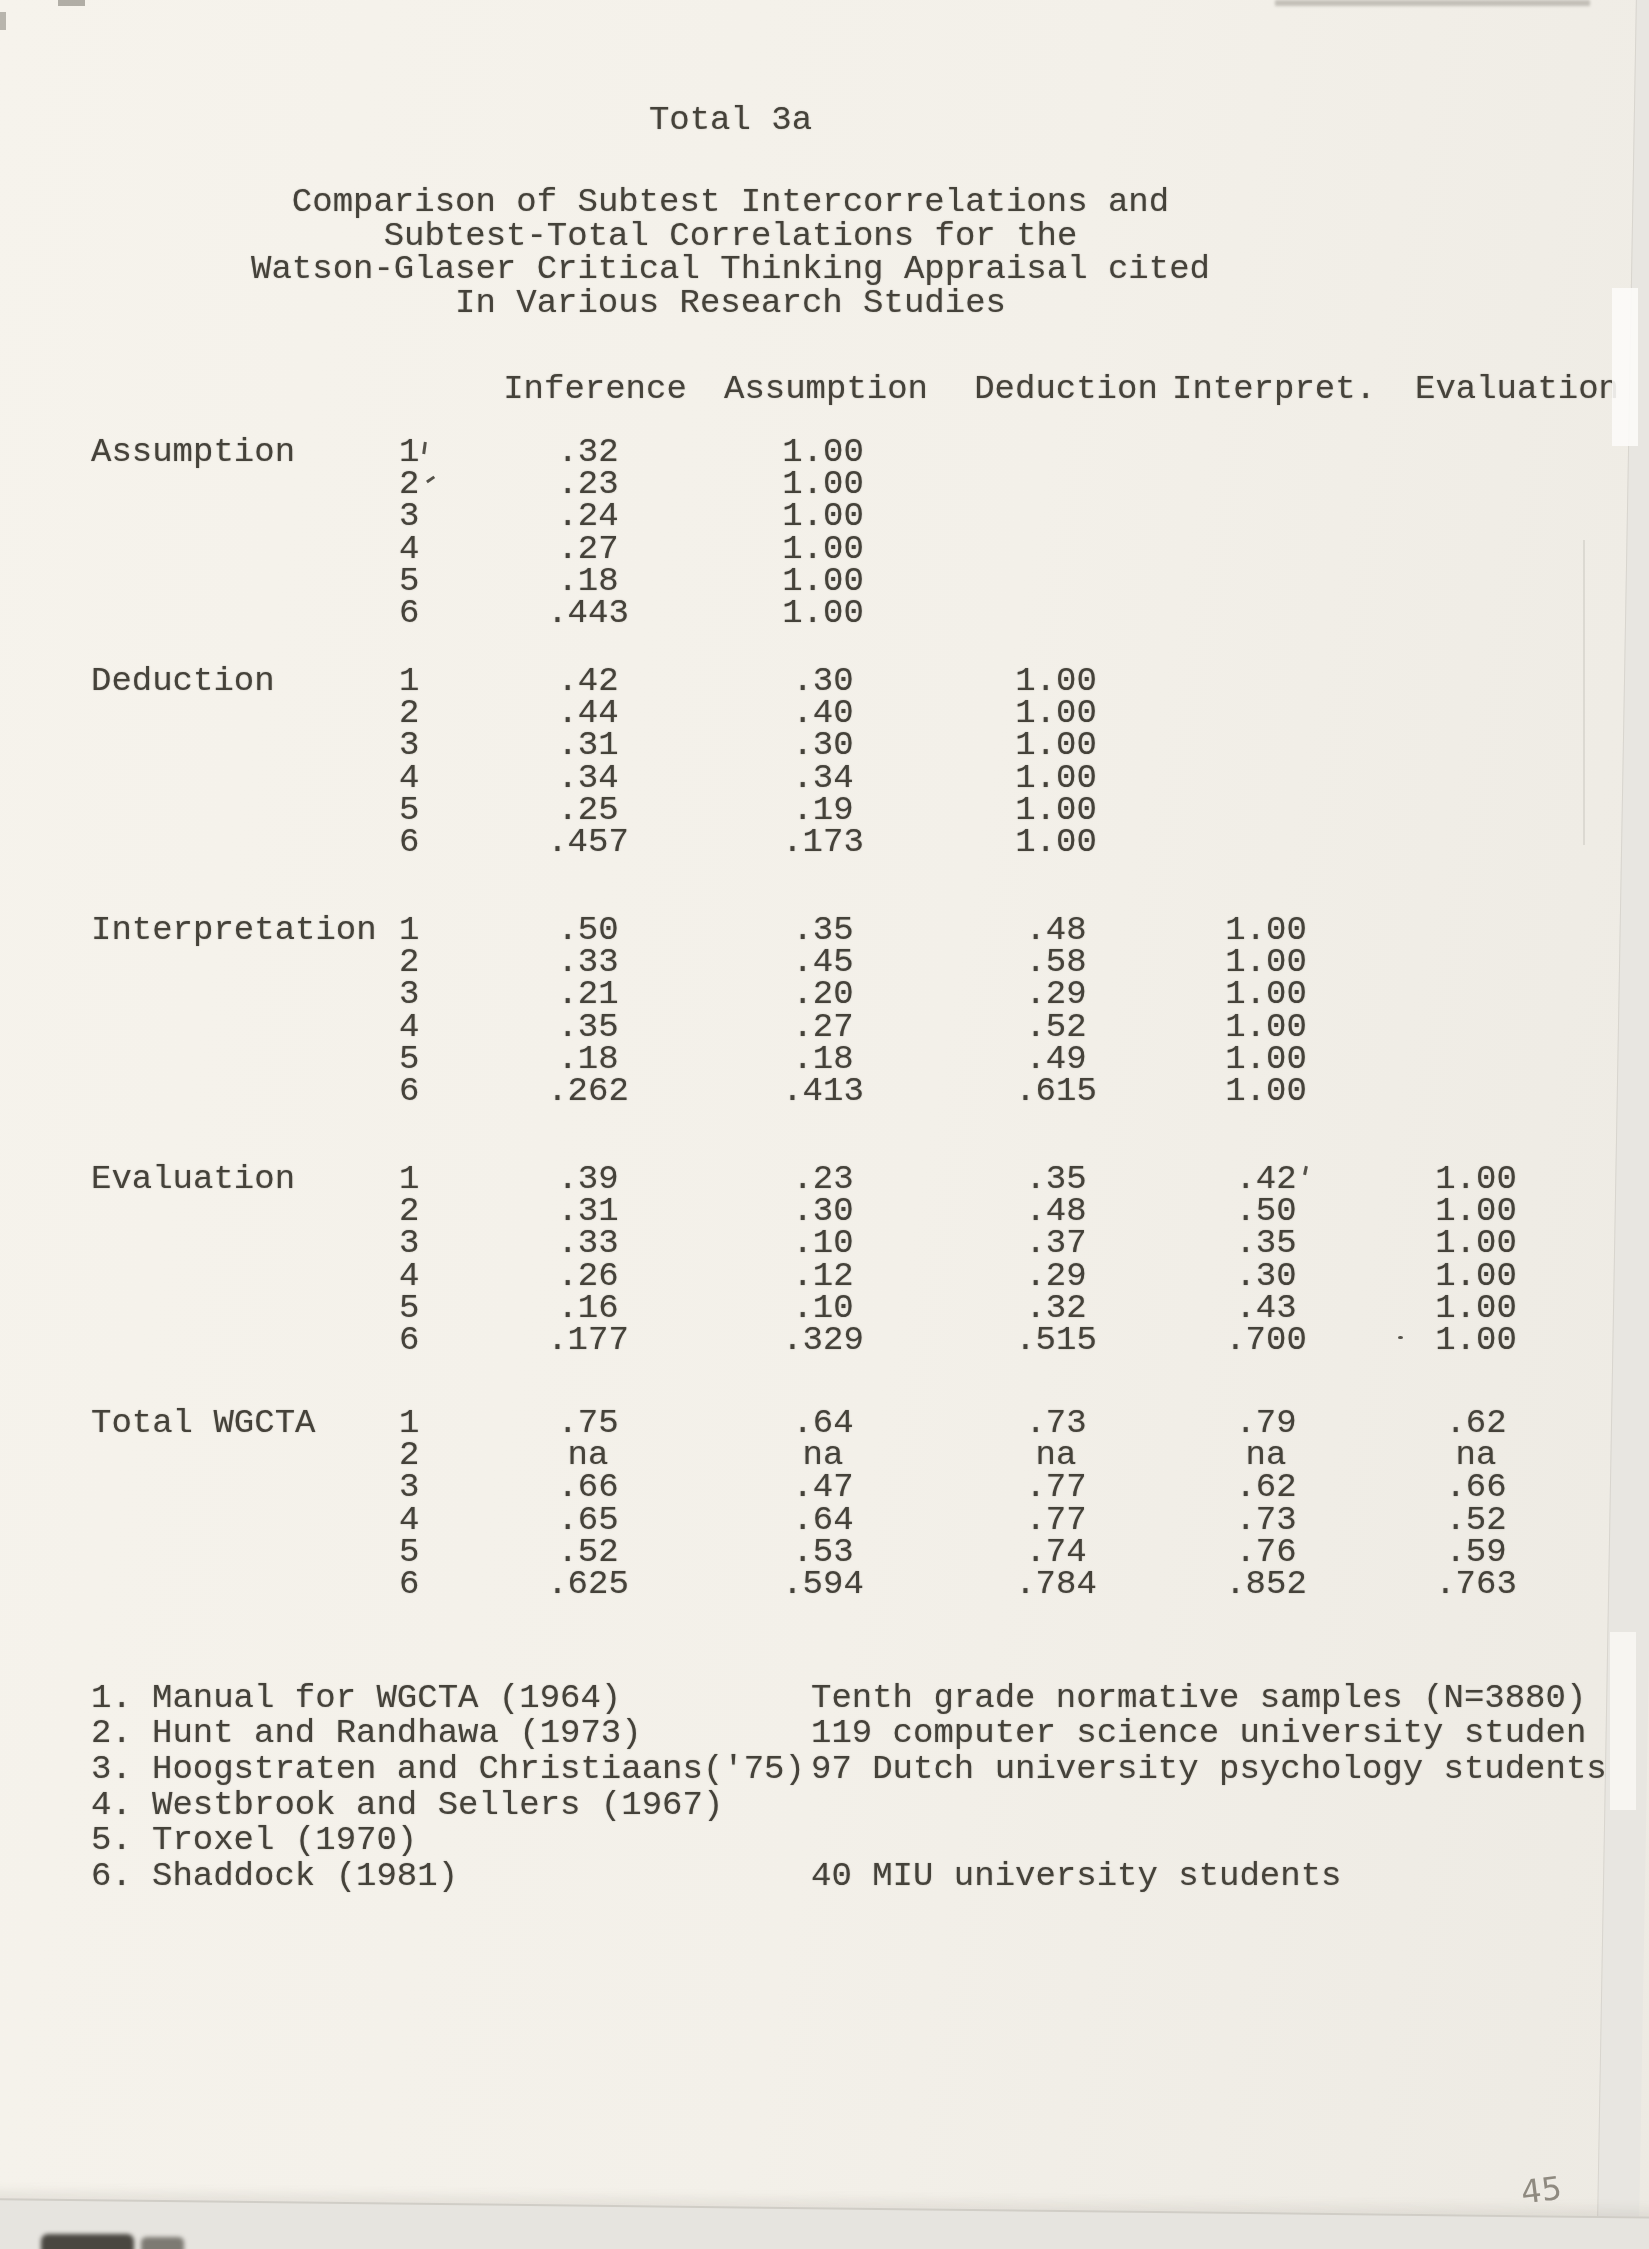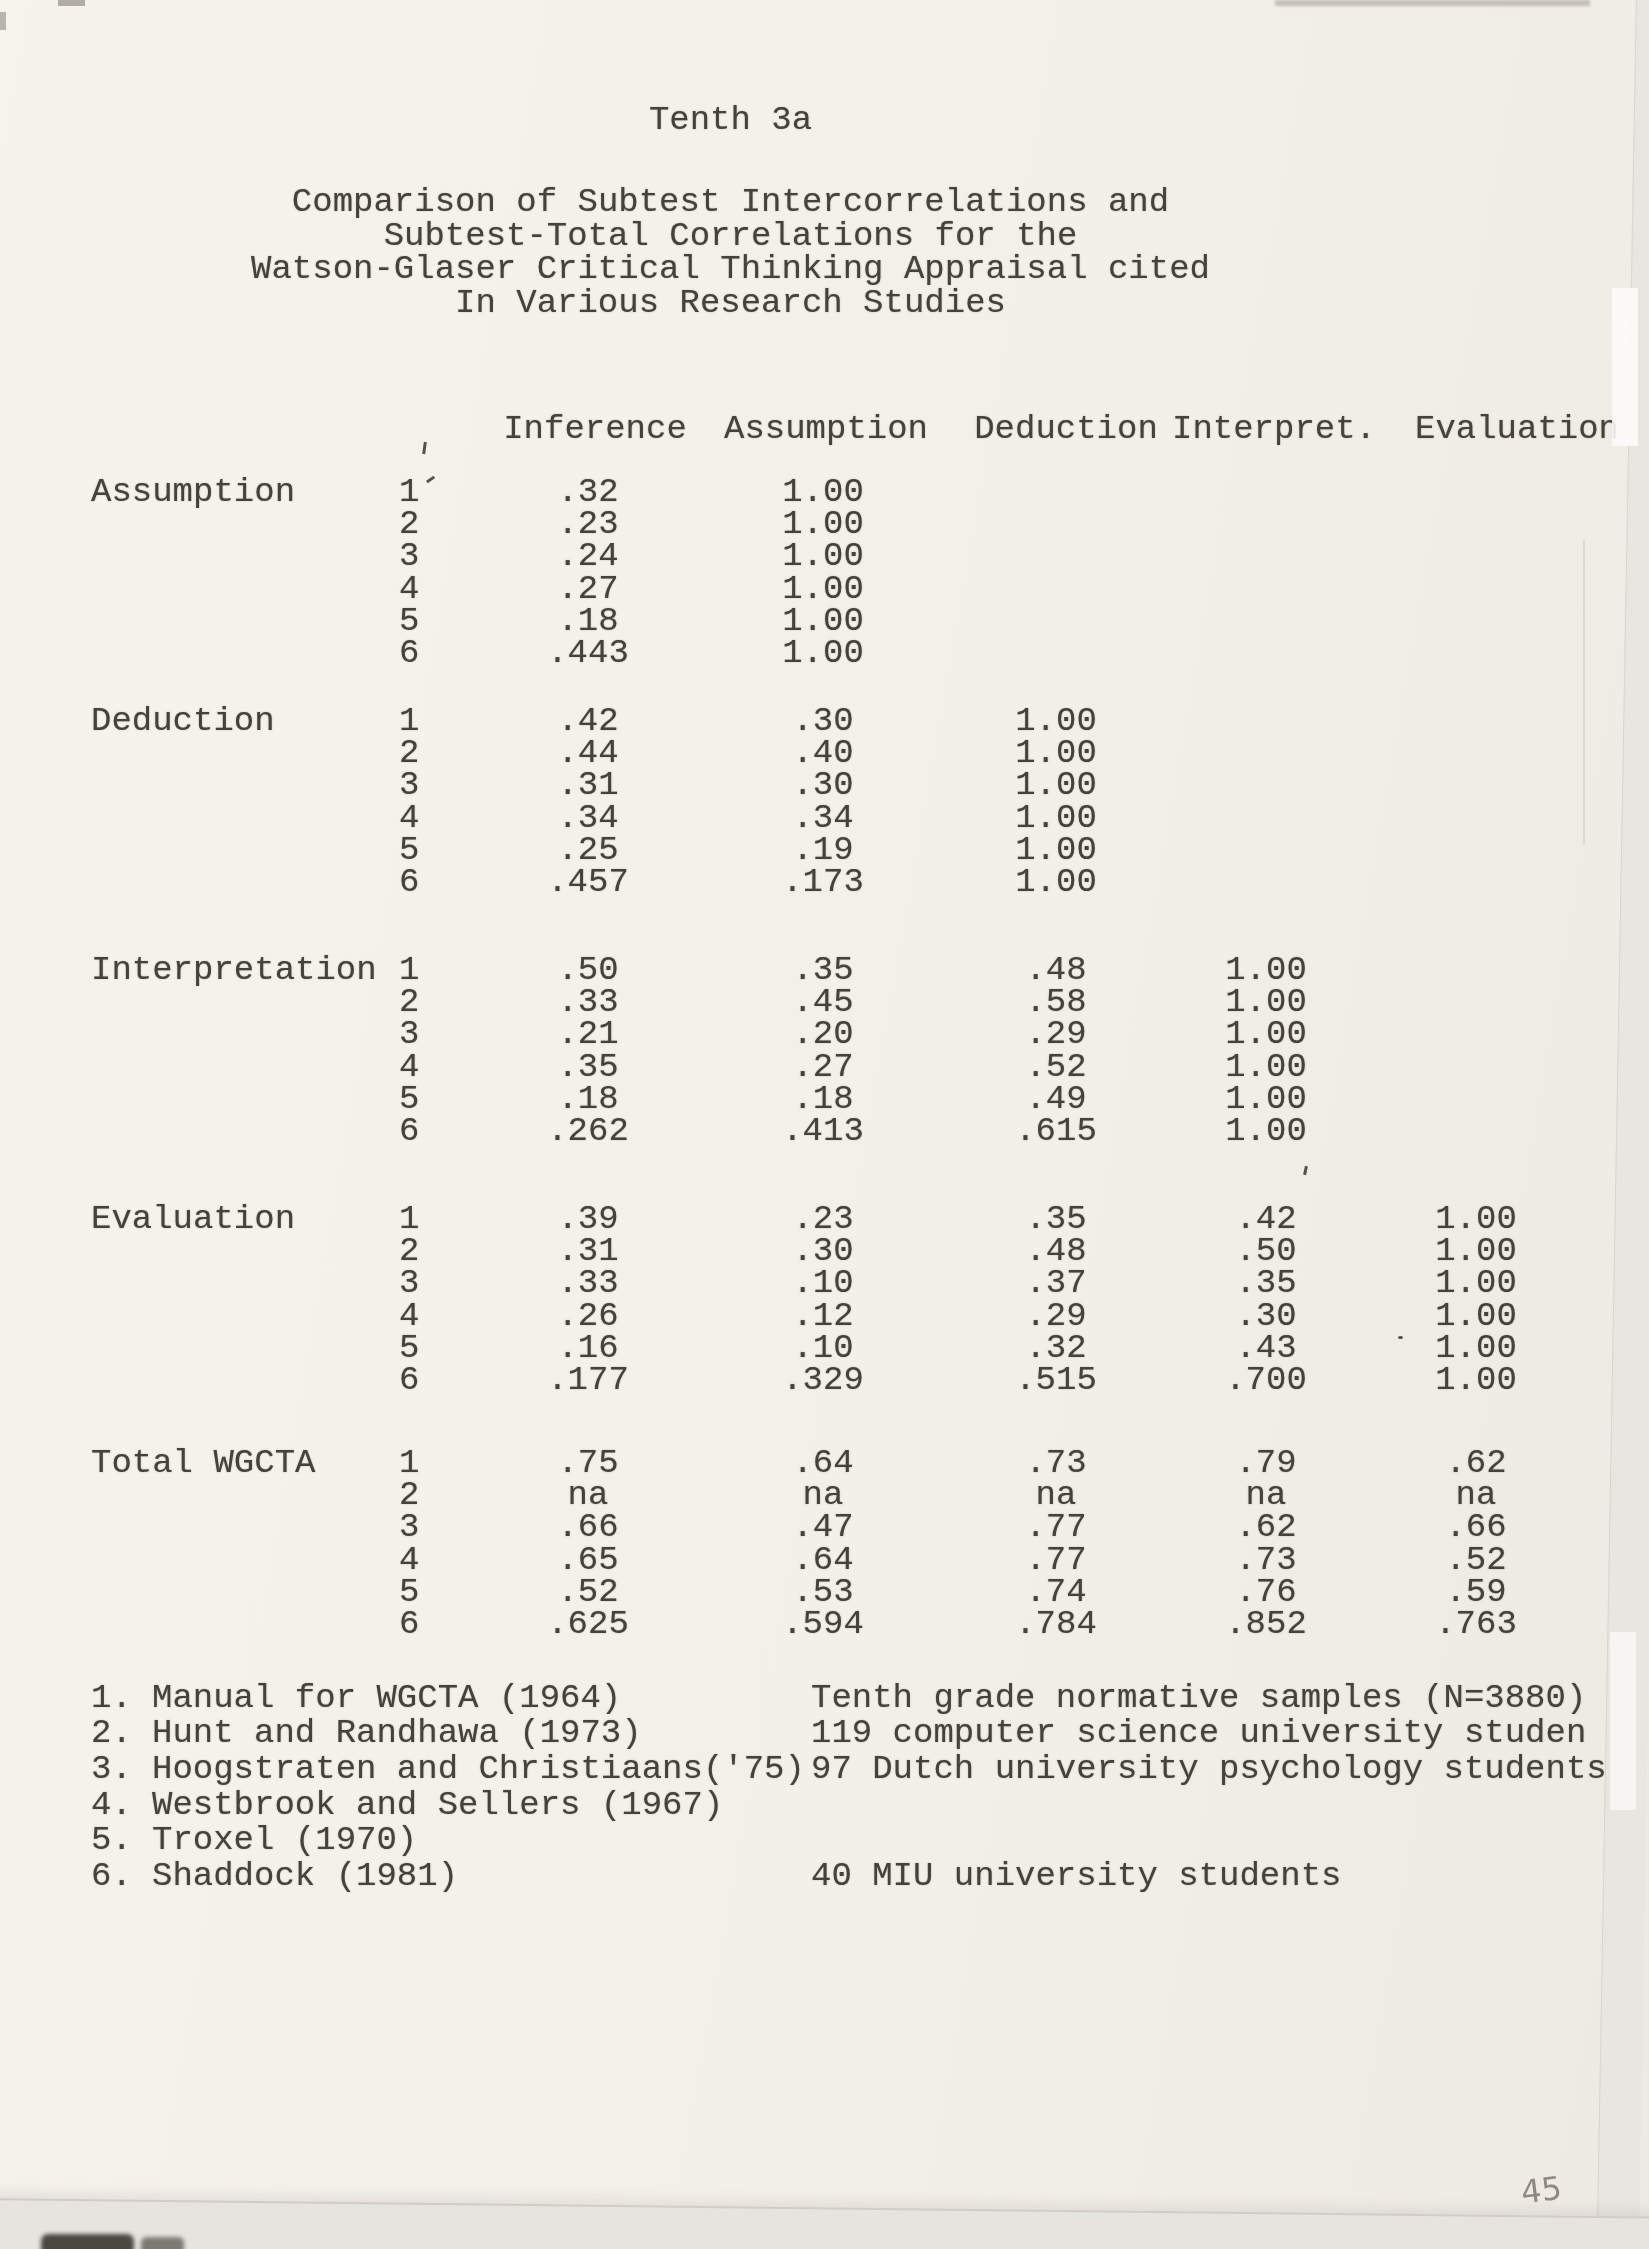--- a/index.html
+++ b/index.html
@@ -5,21 +5,21 @@
   html,body{margin:0;padding:0;background:#d9d7d2;}
   .scan{
     position:relative;width:1649px;height:2250px;overflow:hidden;
     background:linear-gradient(100deg,#f6f3ec 0%,#f3f0e9 55%,#edeae3 100%);
     font-family:"Liberation Mono","DejaVu Sans Mono",monospace;
     font-size:34px;line-height:34px;color:#45423a;
   }
   .scan *{position:absolute;}
   .t{white-space:pre;text-shadow:0 0 1.4px rgba(70,66,58,.45);}
   .center{left:0;width:1461px;text-align:center;}
-  .trow{left:0;width:100%;height:32px;margin-top:40px;}
+  .trow{left:0;width:100%;height:32px;}
   .tgroup{left:0;width:100%;height:199px;}
   .glabel{left:91px;}
   .num{left:399px;}
   .cell,.hcell{transform:translateX(-50%);}
   .c1{left:588px}.c2{left:823px}.c3{left:1056px}.c4{left:1266px}.c5{left:1476px}
   .h1{left:595px}.h2{left:826px}.h3{left:1066px}.h4{left:1274px}.h5{left:1517px}
   .fnrow{left:0;width:100%;height:36px;}
   .fr{left:91px}.fs{left:152px}.fp{left:811px}
   
   .edge-bottom{top:2198px;left:-13.7px;width:1783px;height:96px;background:#e6e4df;
@@ -41,21 +41,21 @@
   .m1{left:423px;top:442px;width:2.7px;height:12.3px;transform:rotate(8deg);}
   .m2{left:426px;top:478px;width:9px;height:2.7px;transform:rotate(-35deg);}
   .m3{left:1398px;top:1336px;width:4.8px;height:3.4px;border-radius:50%;}
   .m4{left:1304px;top:1166px;width:2.7px;height:9px;transform:rotate(12deg);}
 </style>
 </head>
 <body>
 
 <div class="scan">
 
-  <div class="t center" style="top:103px">Tenth 3a</div>
+  <div class="t center" style="top:103px">Total 3a</div>
   <div class="t center" style="top:185px">Comparison of Subtest Intercorrelations and</div>
   <div class="t center" style="top:219px">Subtest-Total Correlations for the</div>
   <div class="t center" style="top:252px">Watson-Glaser Critical Thinking Appraisal cited</div>
   <div class="t center" style="top:286px">In Various Research Studies</div>
 
   <div class="trow" style="top:372px">
     <span class="t hcell h1">Inference</span>
     <span class="t hcell h2">Assumption</span>
     <span class="t hcell h3">Deduction</span>
     <span class="t hcell h4">Interpret.</span>

